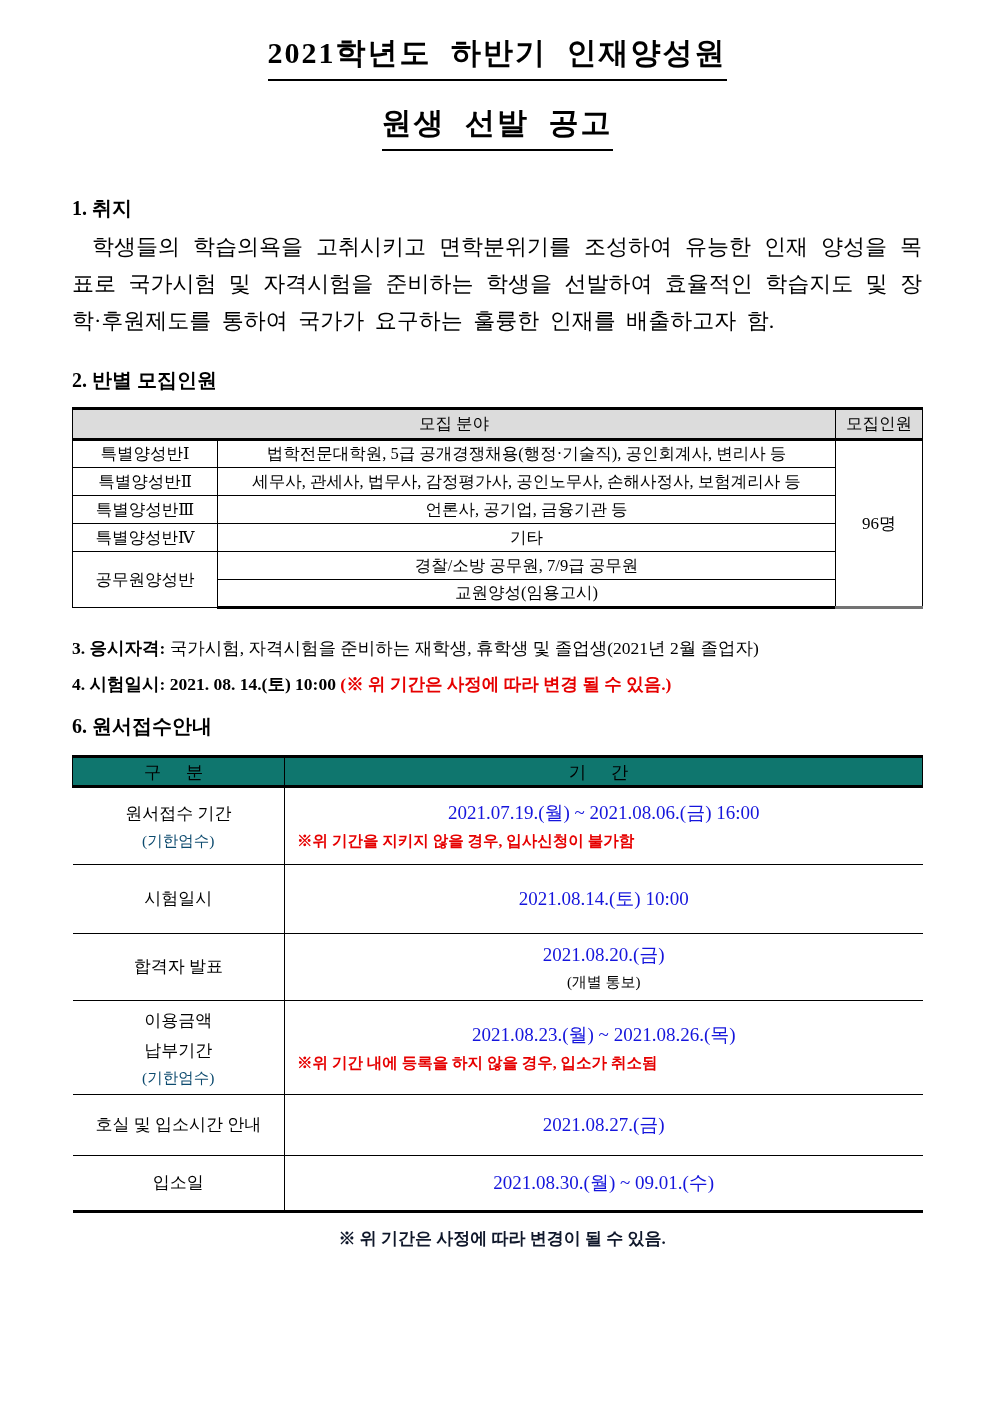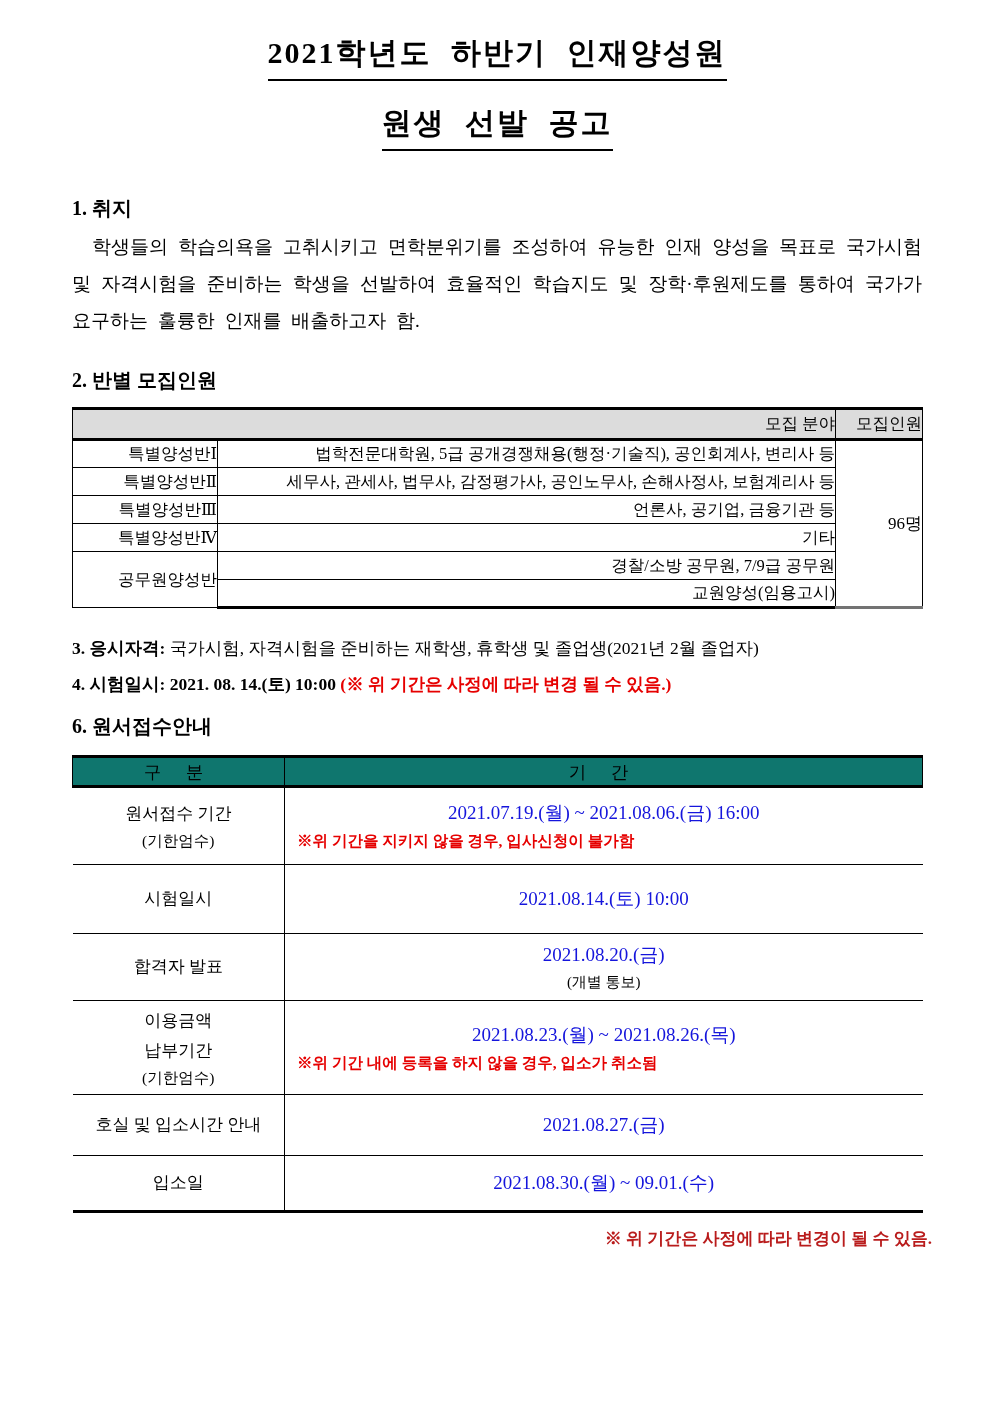--- a/index.html
+++ b/index.html
@@ -13,31 +13,31 @@
 
   
   .title-block { text-align:center; margin-bottom:44px; }
   .title-line { font-size:30px; font-weight:bold; letter-spacing:2px; word-spacing:10px; }
   .title-line + .title-line { margin-top:22px; }
   .title-line span { border-bottom:2px solid #000; padding-bottom:5px; display:inline-block; }
 
   
   .sec-heading { font-size:20px; font-weight:bold; }
   .para {
-    font-size:19px; line-height:37px; text-align:justify;
+    font-size:22px; line-height:37px; text-align:justify;
     text-indent:20px; word-spacing:5px; margin-top:6px;
   }
   .numbered { font-size:17.5px; margin-top:16px; line-height:27px; }
   .numbered .lbl { font-weight:bold; }
   .numbered .red { color:#e60000; font-weight:bold; }
 
   
   table { border-collapse:collapse; }
   .t1 { width:850px; margin-top:13px; table-layout:fixed; }
-  .t1 th, .t1 td { border:1px solid #000; font-weight:normal; text-align:right; font-size:16.5px; }
+  .t1 th, .t1 td { border:1px solid #000; font-weight:normal; text-align:center; font-size:16.5px; }
   .t1 thead th { background:#dcdcdc; height:31px; border-top:3px solid #000; border-bottom:3px solid #000; }
   .t1 tbody td { height:28px; }
   .t1 tbody tr:last-child td { border-bottom:3px solid #000; }
   .t1 td.total { border-bottom:3px solid #737373; font-size:17px; }
 
   
   .after-table { margin-top:24px; }
 
   
   .t2 { width:850px; margin-top:15px; table-layout:fixed; }
@@ -45,27 +45,27 @@
   .t2 thead th {
     background:#0f766e; height:30px; font-size:17.5px; letter-spacing:10px;
     border-top:3px solid #000; border-bottom:3px solid #000;
   }
   .t2 thead th:first-child { border-left:1px solid #000; border-right:1px solid #000; }
   .t2 thead th:last-child { border-right:1px solid #000; }
   .t2 tbody td { border-bottom:1px solid #000; font-size:17px; }
   .t2 tbody tr:last-child td { border-bottom:3px solid #000; }
   .t2 tbody td.cat { border-right:1px solid #000; vertical-align:middle; line-height:30px; }
   .t2 tbody td.per { vertical-align:middle; padding:6px 0; }
-  .red-small { color:#000000; font-size:15.5px; line-height:24px; }
+  .red-small { color:#0c4a6e; font-size:15.5px; line-height:24px; }
   .blue-date { color:#1515dc; font-size:19px; line-height:30px; }
   .red-note { color:#e60000; font-size:15.5px; font-weight:bold; text-align:left; padding-left:12px; line-height:26px; }
   .black-note { color:#000; font-size:15px; line-height:24px;text-align:center; }
 
   .footer-note {
-    width:860px; text-align:right; color:#b91c1c; font-weight:bold;
+    width:860px; text-align:center; color:#0f172a; font-weight:bold;
     font-size:17px; margin-top:14px;
   }
 </style>
 </head>
 <body>
 
 <div class="page">
 
   <div class="title-block">
     <div class="title-line"><span>2021학년도 하반기 인재양성원</span></div>

